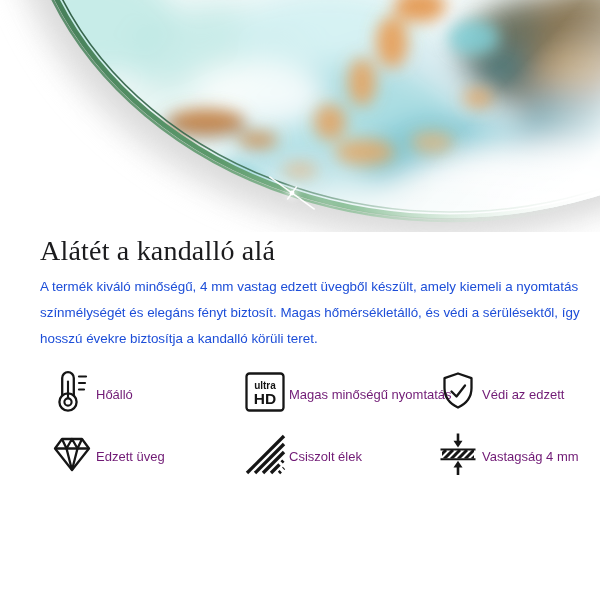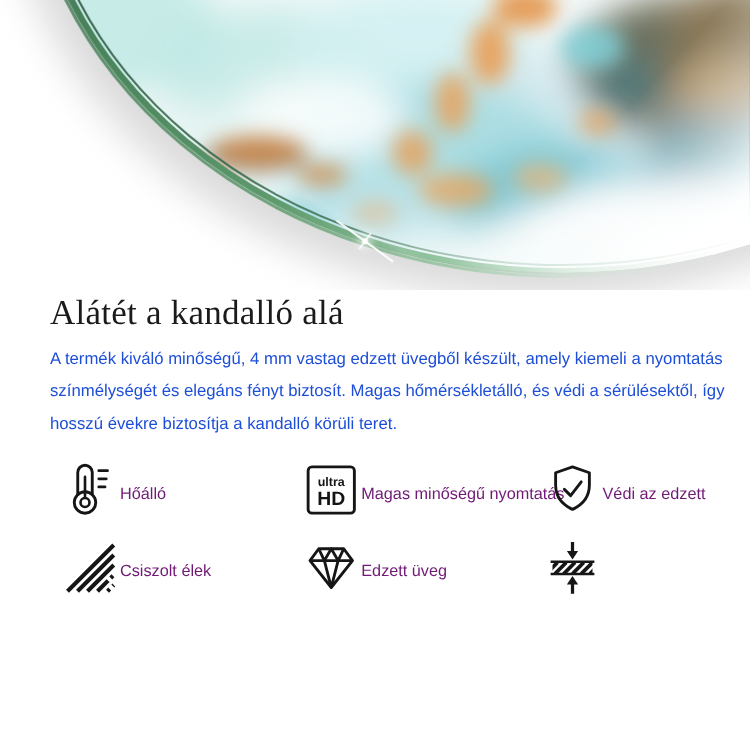--- a/index.html
+++ b/index.html
@@ -170,44 +170,44 @@
               <path d="M17.5 23.5 L22.5 28.5 L31 17.5"></path>
             </g>
           </svg>
         </div>
         <div class="feature-label">Védi az edzett</div>
       </div>
 
       <div class="feature">
         <div class="icon-box">
           <svg width="48" height="48" viewBox="0 0 48 48">
+            <g class="fi" stroke-width="2.2" stroke-linejoin="round">
+              <path d="M14 9 H34 L41 18.5 L24 40 L7 18.5 Z"></path>
+              <path d="M7 18.5 H41"></path>
+              <path d="M14 9 L18.5 18.5 L24 9 L29.5 18.5 L34 9"></path>
+              <path d="M18.5 18.5 L24 40 M29.5 18.5 L24 40"></path>
+            </g>
+          </svg>
+        </div>
+        <div class="feature-label">Edzett üveg</div>
+      </div>
+
+      <div class="feature">
+        <div class="icon-box">
+          <svg width="48" height="48" viewBox="0 0 48 48">
             <g stroke="#161616" stroke-width="3.3" fill="none">
               <line x1="6" y1="43" x2="43" y2="6"></line>
               <line x1="14" y1="43" x2="43" y2="14"></line>
               <line x1="22" y1="43" x2="43" y2="22"></line>
               <line x1="30" y1="43" x2="43" y2="30" stroke-dasharray="12 3 2.5 3"></line>
               <line x1="38" y1="43" x2="43" y2="38" stroke-dasharray="2.5 3.5"></line>
             </g>
           </svg>
         </div>
         <div class="feature-label">Csiszolt élek</div>
-      </div>
-
-      <div class="feature">
-        <div class="icon-box">
-          <svg width="48" height="48" viewBox="0 0 48 48">
-            <g class="fi" stroke-width="2.2" stroke-linejoin="round">
-              <path d="M14 9 H34 L41 18.5 L24 40 L7 18.5 Z"></path>
-              <path d="M7 18.5 H41"></path>
-              <path d="M14 9 L18.5 18.5 L24 9 L29.5 18.5 L34 9"></path>
-              <path d="M18.5 18.5 L24 40 M29.5 18.5 L24 40"></path>
-            </g>
-          </svg>
-        </div>
-        <div class="feature-label">Edzett üveg</div>
       </div>
 
       <div class="feature">
         <div class="icon-box">
           <svg width="48" height="48" viewBox="0 0 48 48">
             <defs>
                 <clipPath id="barClip">
                   <rect x="8" y="20" width="32" height="8.6"></rect>
                 </clipPath>
               </defs>
@@ -222,17 +222,18 @@
                 <line x1="31" y1="29" x2="40" y2="20"></line>
                 <line x1="38" y1="29" x2="47" y2="20"></line>
               </g>
               <line x1="24" y1="3.5" x2="24" y2="11.5" stroke-width="2.6"></line>
               <line x1="24" y1="45" x2="24" y2="37" stroke-width="2.6"></line>
             </g>
             <polygon points="19.5,10.8 28.5,10.8 24,17.6" fill="#161616"></polygon>
             <polygon points="19.5,37.6 28.5,37.6 24,30.8" fill="#161616"></polygon>
           </svg>
         </div>
+        <div class="feature-label">Vastagság 4 mm</div>
       </div>
 
     </div>
   </div>
 </div>
 
 </body></html>

